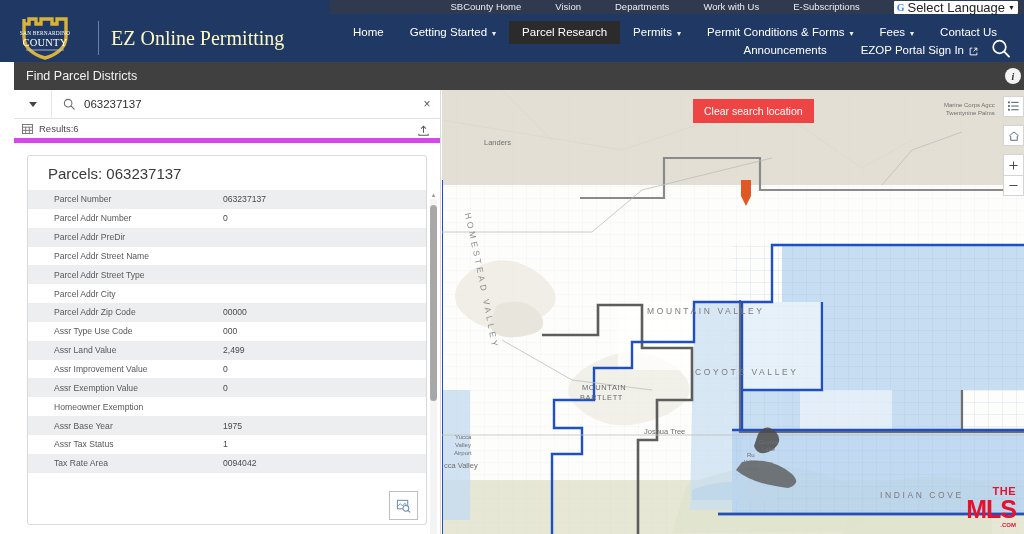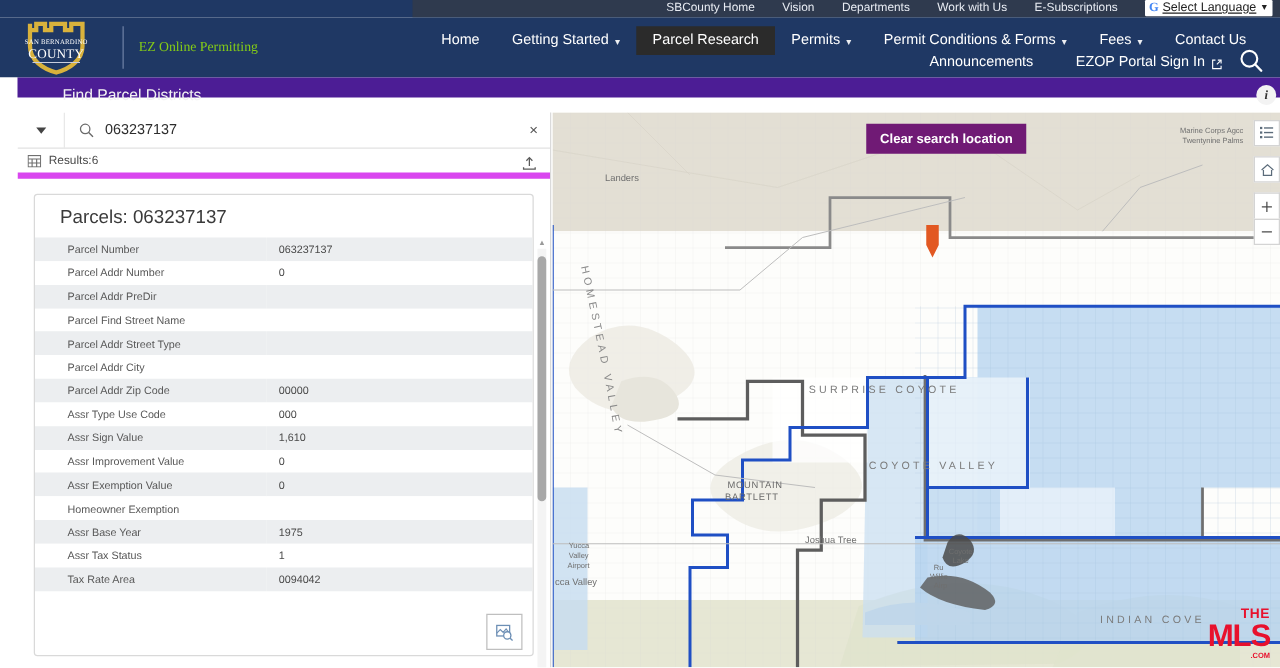--- a/index.html
+++ b/index.html
@@ -16,53 +16,53 @@
     position: absolute; top: 0; left: 0; width: 1024px; height: 14px;
     background: #1f3864;
     display: flex; align-items: center; justify-content: flex-end;
   }
   .utility-bar .dark-wedge {
     position: absolute; left: 330px; top: 0; width: 694px; height: 14px;
     background: #3d3d3d; opacity: .55;
   }
   .util-links {
     position: relative; z-index: 3;
-    display: flex; align-items: flex-start; gap: 22px;
+    display: flex; align-items: flex-end; gap: 34px;
     padding-right: 6px; height: 14px;
   }
   .util-links a {
     color: #e8ecf3; font-size: 9.5px; text-decoration: none; white-space: nowrap;
     line-height: 14px;
   }
   .lang-select {
     display: flex; align-items: center; gap: 3px;
     background: #fff; padding: 0 3px; height: 13px; border-radius: 1px;
   }
   .lang-select .g {
     font-size: 10px; font-weight: bold; color: #4285f4;
     font-family: "Liberation Serif", serif; line-height: 1;
   }
-  .lang-select .lbl { color: #222; font-size: 10px; line-height: 13px; text-decoration: underline; }
+  .lang-select .lbl { color: #222; font-size: 13px; line-height: 13px; }
   .lang-select .caret { font-size: 7px; color: #222; }
 
   
   .header {
     position: absolute; top: 14px; left: 0; width: 1024px; height: 48px;
     background: #1f3864;
   }
   .brand {
     position: absolute; left: 14px; top: 2px;
     display: flex; align-items: center; height: 44px;
   }
   .shield { width: 78px; height: 46px; display:block; }
   .brand-divider {
     width: 1px; height: 34px; background: #6d7fa3; margin: 0 12px 0 6px;
   }
   .brand-title {
-    color: #84cc16; font-size: 11px;
+    color: #fef9c3; font-size: 20px;
     font-family: "Liberation Serif", serif; white-space: nowrap;
   }
   .nav-main {
     position: absolute; left: 340px; top: 6px;
     display: flex; align-items: center; gap: 0px; height: 24px;
   }
   .nav-item {
     display: flex; align-items: center; gap: 5px;
     color: #ffffff; font-size: 11.5px; padding: 5px 13px;
     white-space: nowrap; cursor: pointer; line-height: 13px;
@@ -78,23 +78,22 @@
   .nav-second .nav-item { padding: 2px 0; }
   .ext-icon { display: inline-block; width: 9px; height: 9px; transform: translateY(1px); }
   .nav-search {
     position: absolute; right: 8px; top: 20px;
     width: 30px; height: 30px; display:flex; align-items:center; justify-content:center;
     cursor: pointer;
   }
 
   
   .panel-bar {
-    position: absolute; top: 62px; left: 14px; width: 1010px; height: 16px;
-    background: #4c1d95;
-    padding-left: 24px;
+    position: absolute; top: 62px; left: 14px; width: 1010px; height: 28px;
+    background: #404040;
   }
   .panel-bar .ttl {
     color: #f2f2f2; font-size: 12.5px; line-height: 28px; padding-left: 12px;
   }
   .panel-bar .info-btn {
     position: absolute; right: 3px; top: 6px;
     width: 16px; height: 16px; border-radius: 50%;
     background: #f3f3f3; color: #2f2f2f;
     font-size: 10px; font-family: "Liberation Serif", serif;
     display: flex; align-items: center; justify-content: center;
@@ -184,22 +183,22 @@
   }
 
   
   .map {
     position: absolute; top: 90px; left: 442px; width: 582px; height: 444px;
     overflow: hidden; background: #f3f1ea;
   }
   .map svg { display: block; }
   .clear-btn {
     position: absolute; left: 251px; top: 9px;
-    background: #701a75; color: #fff; font-size: 10.5px;
-    padding: 6px 11px; cursor: pointer; white-space: nowrap; font-weight: bold;
+    background: #ef4444; color: #fff; font-size: 10.5px;
+    padding: 6px 11px; cursor: pointer; white-space: nowrap;
   }
   .map-tools {
     position: absolute; right: 0px; top: 6px; width: 21px;
   }
   .map-tool {
     width: 21px; height: 21px; background: #fff;
     border: 1px solid #d4d4d4; margin-bottom: 8px;
     display:flex; align-items:center; justify-content:center; cursor:pointer;
   }
   .map-tool.zi { margin-bottom: 0; border-bottom: none; }
@@ -359,42 +358,42 @@
               </tr>
             <tr>
                 <td class="k">Parcel Addr Number</td>
                 <td class="v">0</td>
               </tr>
             <tr>
                 <td class="k">Parcel Addr PreDir</td>
                 <td class="v"></td>
               </tr>
             <tr>
-                <td class="k">Parcel Find Street Name</td>
+                <td class="k">Parcel Addr Street Name</td>
                 <td class="v"></td>
               </tr>
             <tr>
                 <td class="k">Parcel Addr Street Type</td>
                 <td class="v"></td>
               </tr>
             <tr>
                 <td class="k">Parcel Addr City</td>
                 <td class="v"></td>
               </tr>
             <tr>
                 <td class="k">Parcel Addr Zip Code</td>
                 <td class="v">00000</td>
               </tr>
             <tr>
                 <td class="k">Assr Type Use Code</td>
                 <td class="v">000</td>
               </tr>
             <tr>
-                <td class="k">Assr Sign Value</td>
-                <td class="v">1,610</td>
+                <td class="k">Assr Land Value</td>
+                <td class="v">2,499</td>
               </tr>
             <tr>
                 <td class="k">Assr Improvement Value</td>
                 <td class="v">0</td>
               </tr>
             <tr>
                 <td class="k">Assr Exemption Value</td>
                 <td class="v">0</td>
               </tr>
             <tr>
@@ -510,21 +509,21 @@
       </text>
 
       <g>
         <path d="M299 90 L309 90 L309 106 L304 116 L299 106 Z" fill="#e25822"></path>
       </g>
     </svg>
 
     <div class="map-label ml-sm" style="left:42px;  top:48px;">Landers</div>
     <div class="map-label ml-tiny" style="left:502px; top:12px;">Marine Corps Agcc</div>
     <div class="map-label ml-tiny" style="left:504px; top:20px;">Twentynine Palms</div>
-    <div class="map-label ml-wide" style="left:205px; top:216px;">SURPRISE COYOTE</div>
+    <div class="map-label ml-wide" style="left:205px; top:216px;">MOUNTAIN VALLEY</div>
     <div class="map-label ml-wide" style="left:253px; top:277px;">COYOTE VALLEY</div>
     <div class="map-label ml-bold" style="left:140px; top:293px;">MOUNTAIN</div>
     <div class="map-label ml-bold" style="left:138px; top:303px;">BARTLETT</div>
     <div class="map-label ml-sm" style="left:202px; top:337px;">Joshua Tree</div>
     <div class="map-label ml-tiny" style="left:13px;  top:344px;">Yucca</div>
     <div class="map-label ml-tiny" style="left:13px;  top:352px;">Valley</div>
     <div class="map-label ml-tiny" style="left:12px;  top:360px;">Airport</div>
     <div class="map-label ml-sm" style="left:2px;   top:371px;">cca Valley</div>
     <div class="map-label ml-wide" style="left:438px; top:400px;">INDIAN COVE</div>
     <div class="map-label ml-tiny" style="left:317px; top:349px;">Coyote</div>

